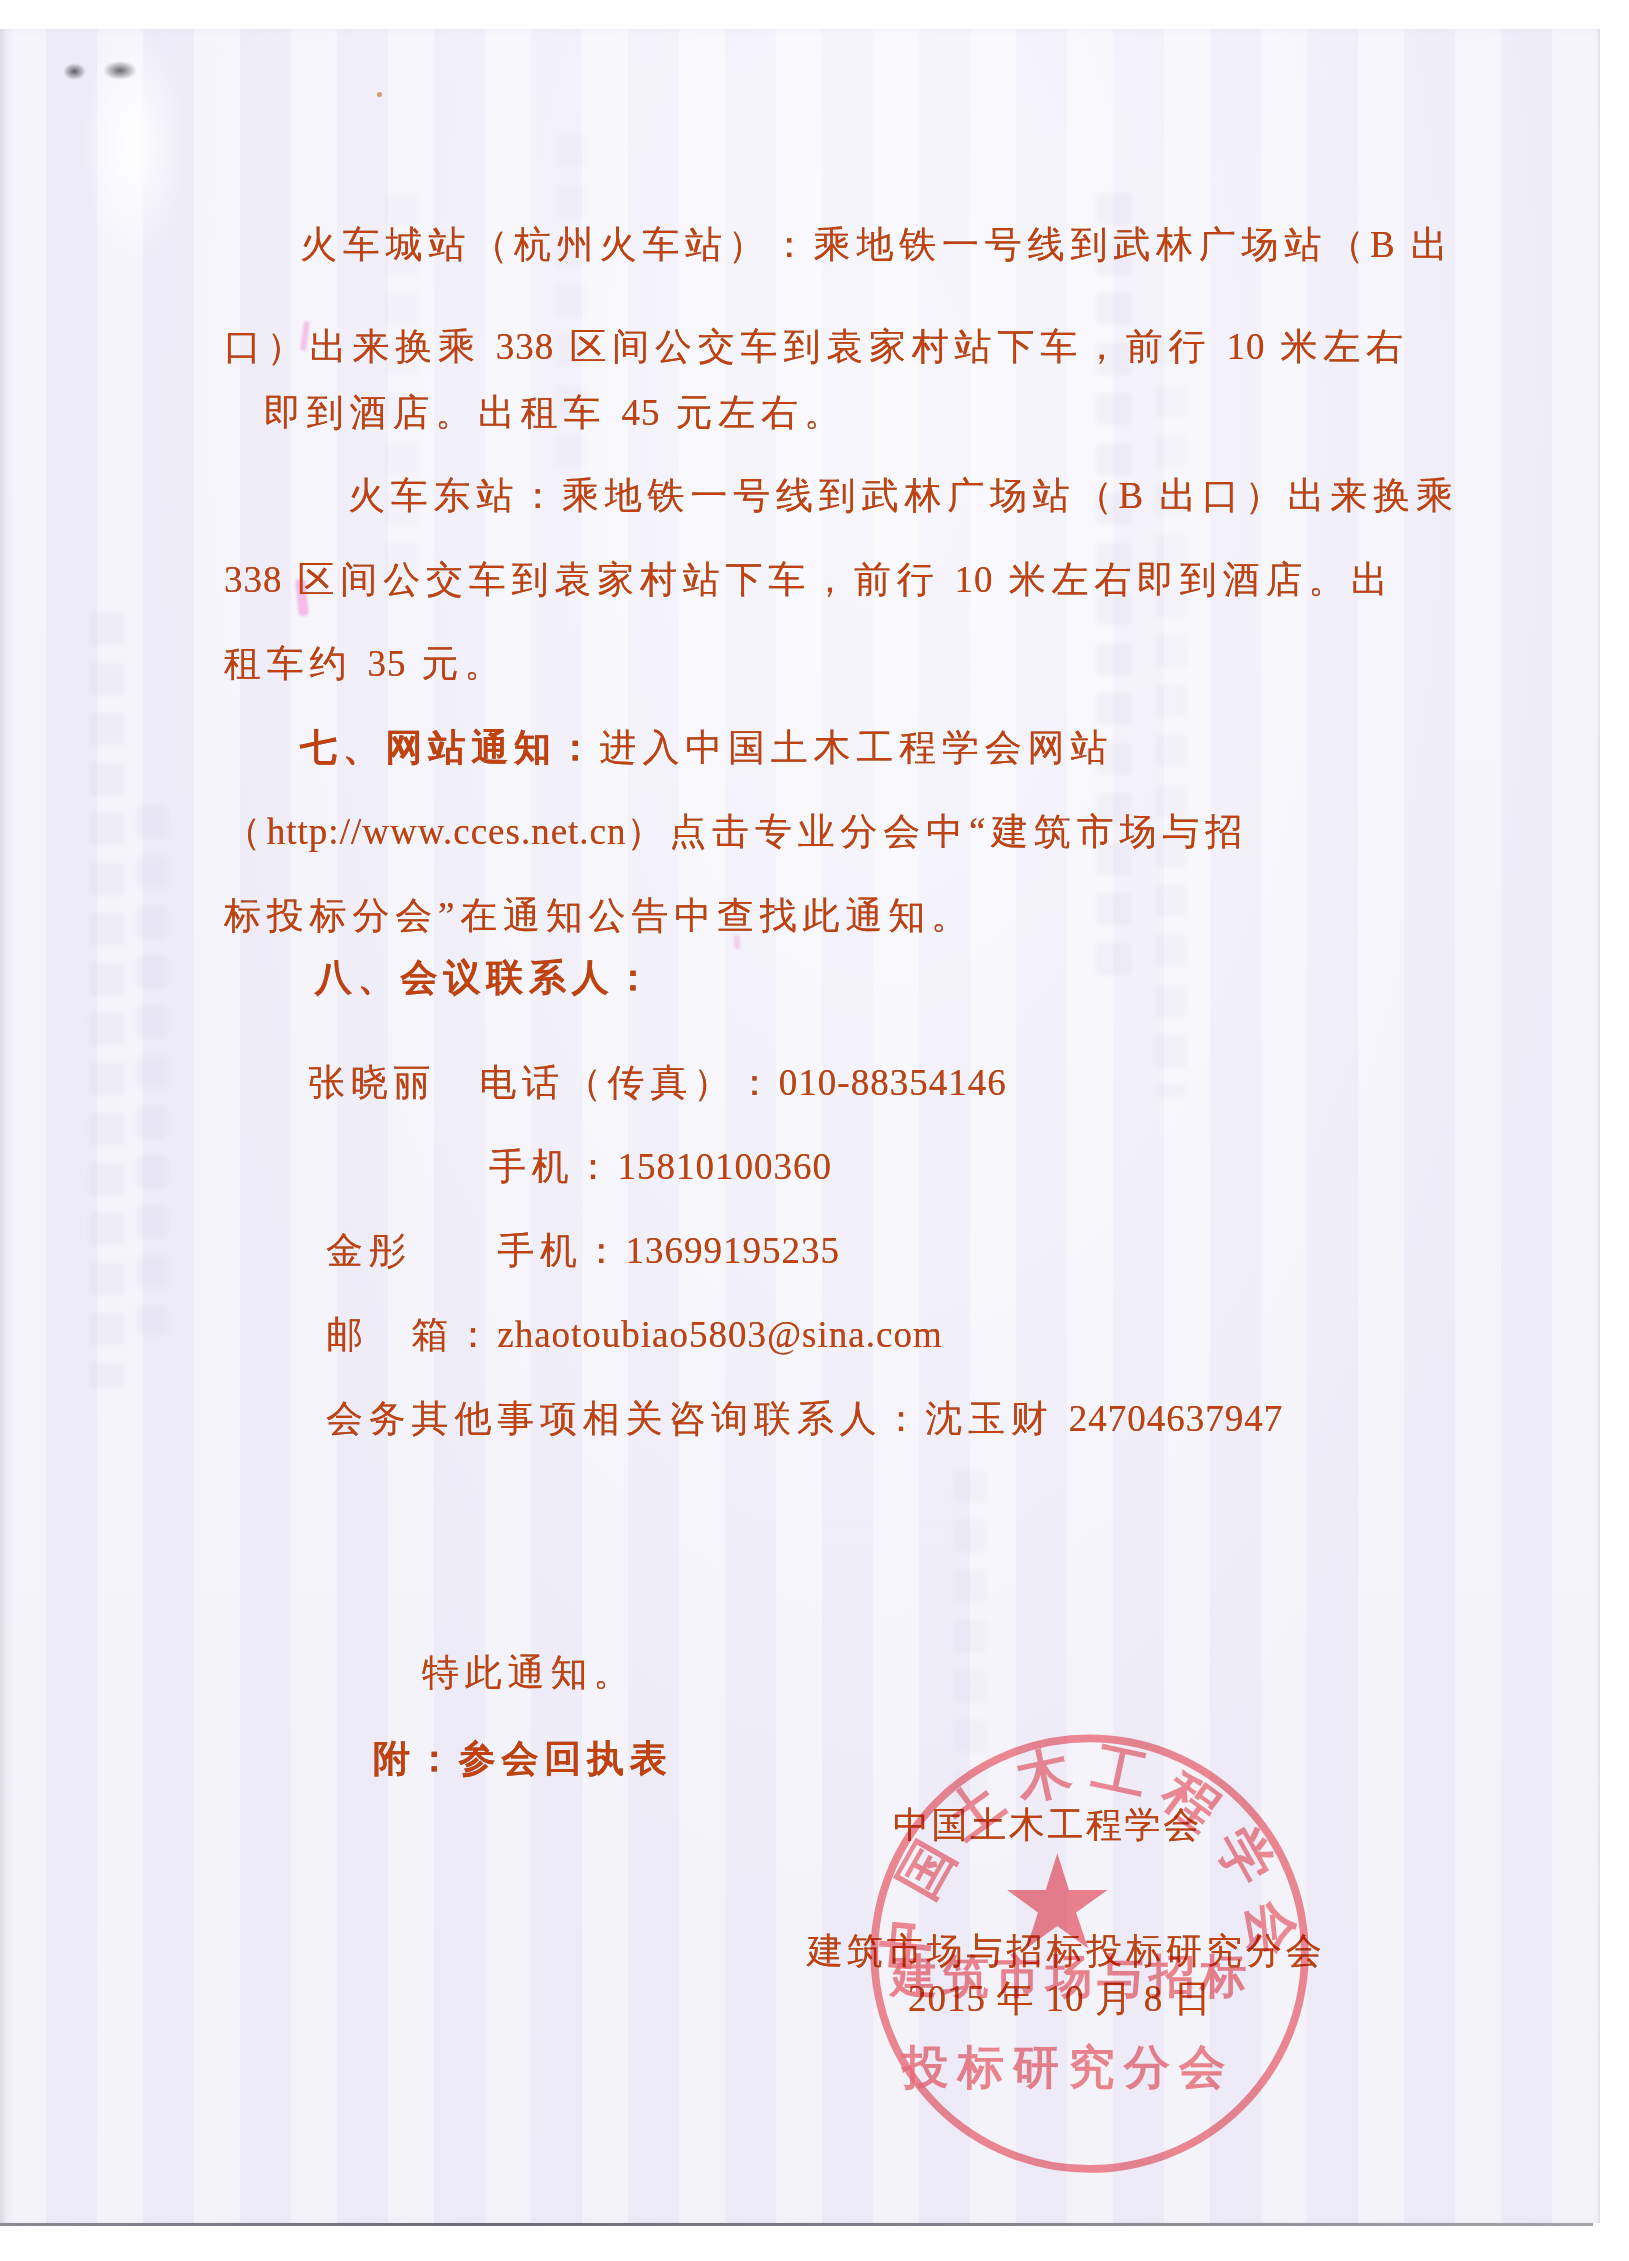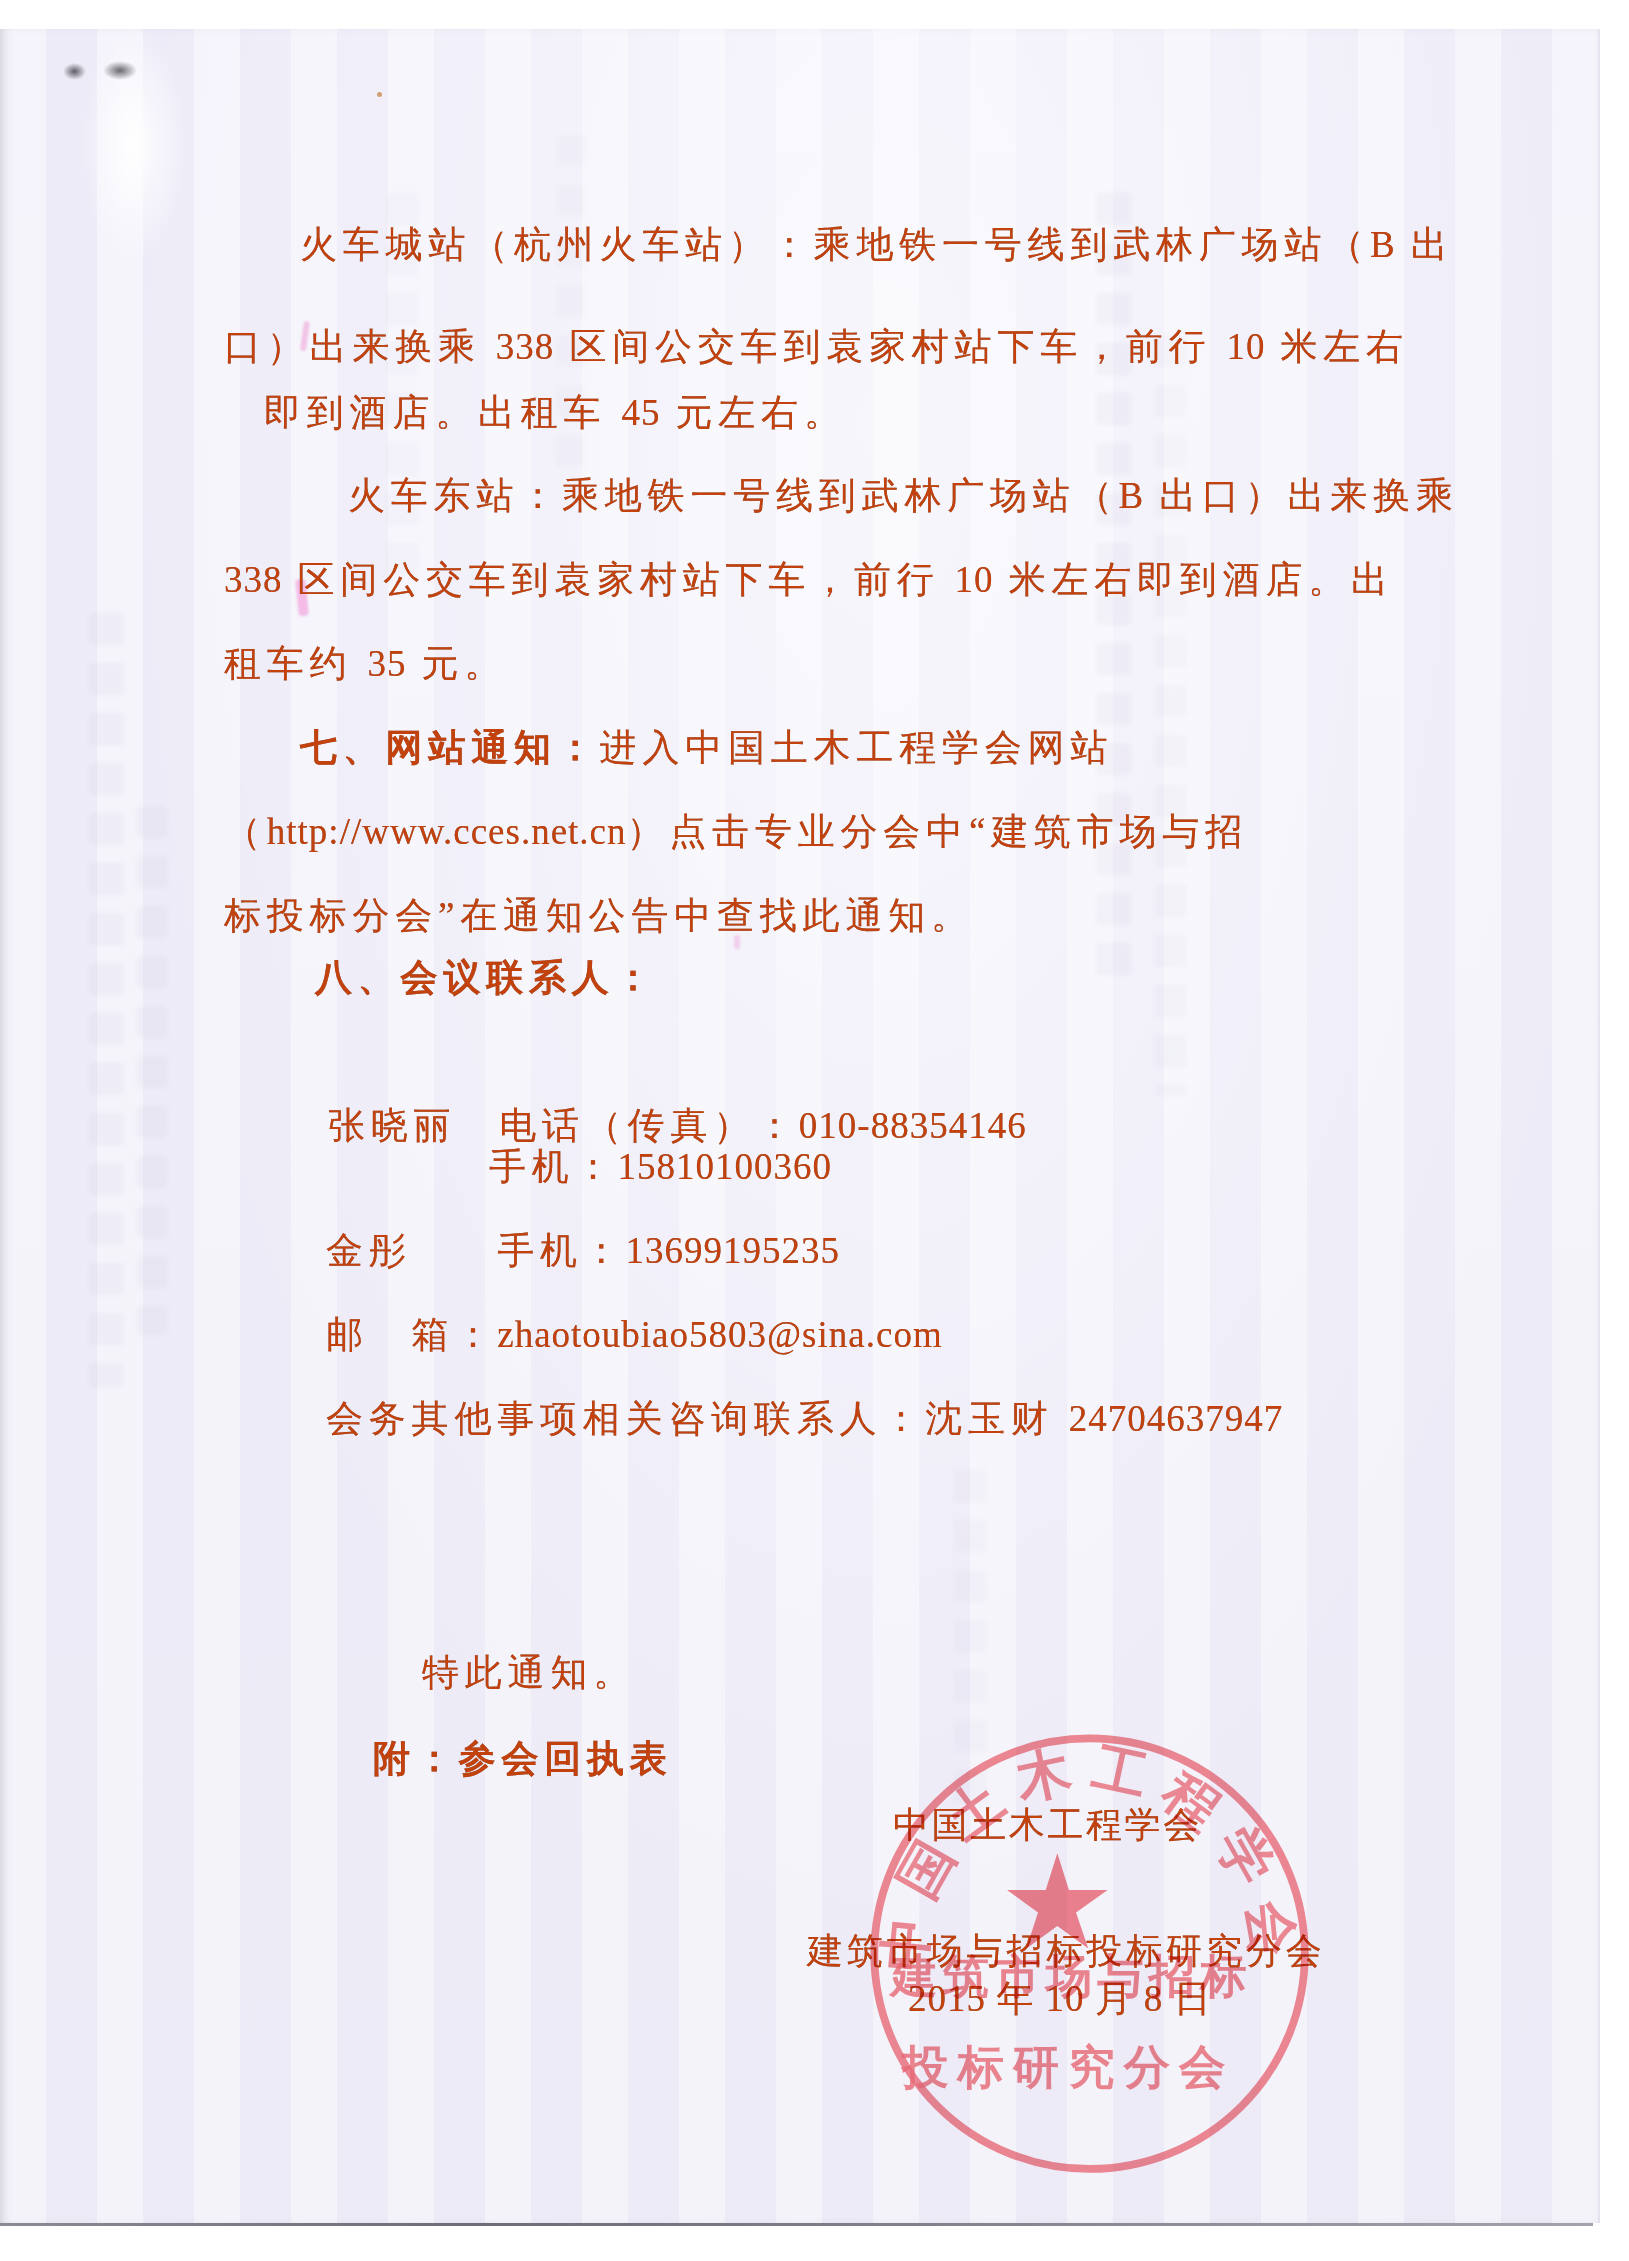--- a/index.html
+++ b/index.html
@@ -58,21 +58,21 @@
   .ln0{left:300px;top:225px;}
   .ln1{left:224px;top:309px;margin-top:18px;}
   .ln2{left:224px;top:393px;margin-left:40px;}
   .ln3{left:300px;top:476px;margin-left:48px;}
   .ln4{left:224px;top:560px;}
   .ln5{left:224px;top:644px;}
   .ln6{left:300px;top:728px;}
   .ln7{left:224px;top:812px;}
   .ln8{left:224px;top:896px;}
   .ln9{left:315px;top:958px;}
-  .ln10{left:328px;top:1063px;margin-top:43px;}
+  .ln10{left:308px;top:1063px;}
   .ln11{left:489px;top:1147px;}
   .ln12{left:326px;top:1231px;}
   .ln13{left:326px;top:1315px;}
   .ln14{left:326px;top:1399px;}
   .ln15{left:422px;top:1653px;}
   .ln16{left:373px;top:1739px;}
   .ln17{left:893px;top:1805px;font-size:36px;letter-spacing:2.6px;}
   .ln18{left:807px;top:1892px;font-size:36px;letter-spacing:3.9px;margin-top:39px;}
   .ln19{left:908px;top:1979px;letter-spacing:1.3px;}
   

